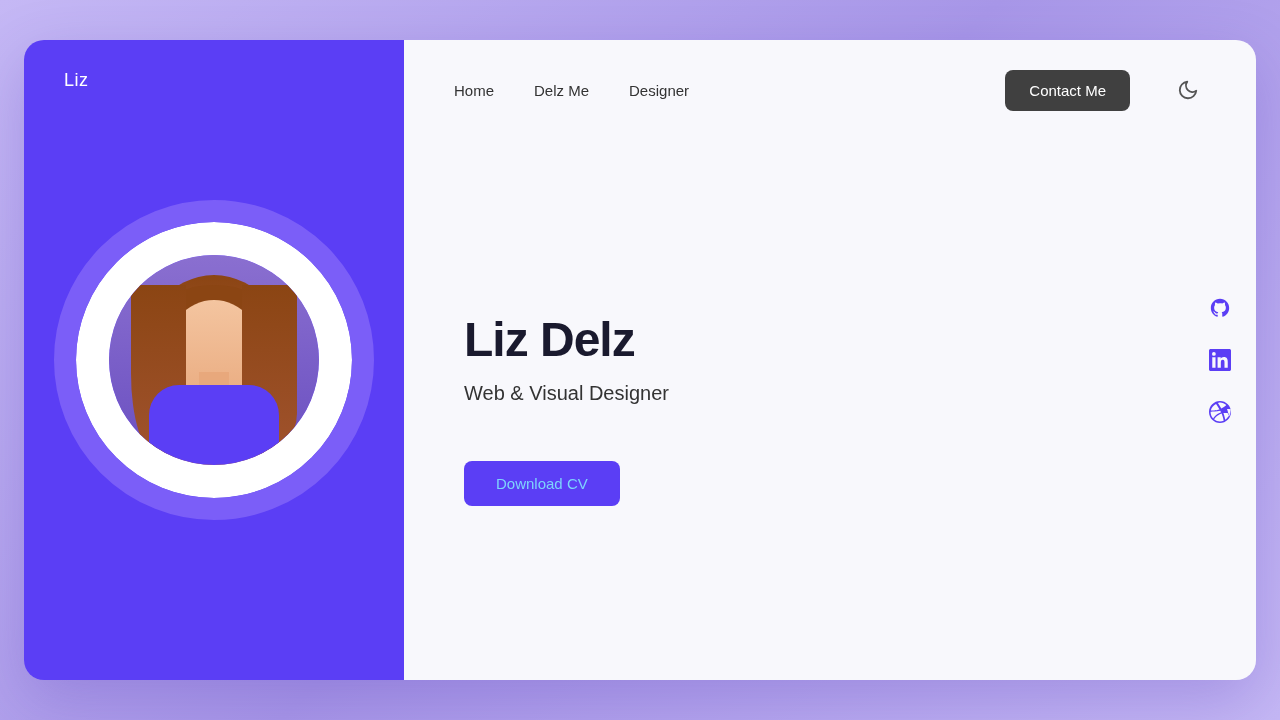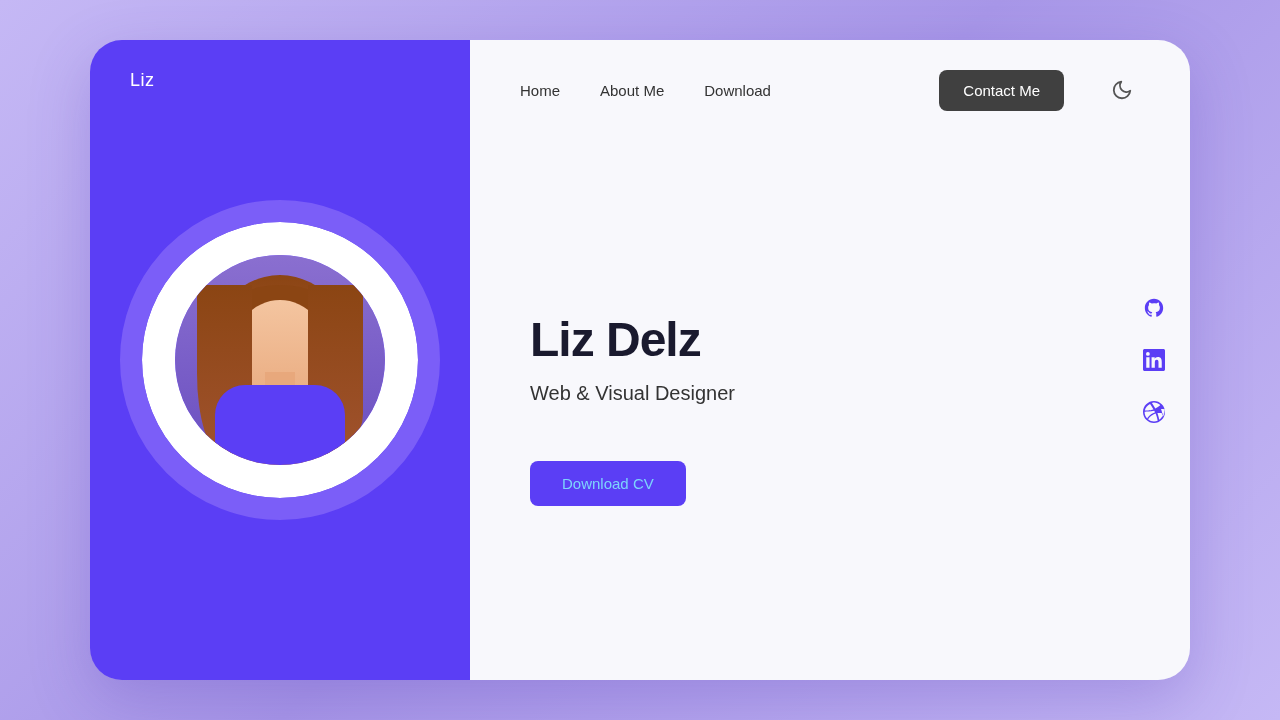--- a/index.html
+++ b/index.html
@@ -9,23 +9,23 @@
       height: 720px;
       background: linear-gradient(135deg, #c5b8f5 0%, #a897e8 50%, #c5b8f5 100%);
       display: flex;
       align-items: center;
       justify-content: center;
       font-family: 'Segoe UI', Arial, sans-serif;
       overflow: hidden;
     }
 
     .window {
-      width: 1100px;
+      width: 1232px;
       height: 640px;
-      border-radius: 32px;
+      border-radius: 20px;
       overflow: hidden;
       display: flex;
       box-shadow: 0 20px 60px rgba(80, 50, 180, 0.25);
     }
 
     
     .left-panel {
       width: 380px;
       background: #5b3ef5;
       position: relative;
@@ -322,22 +322,22 @@
 
       <div class="ring-outer"></div>
     </div>
   </div>
 
   <div class="right-panel">
 
     <nav class="navbar">
       <div class="nav-links">
         <a class="nav-link">Home</a>
-        <a class="nav-link">About Me</a>
-        <a class="nav-link">Download</a>
+        <a class="nav-link">Delz Me</a>
+        <a class="nav-link">Designer</a>
       </div>
       <button class="contact-btn">Contact Me</button>
       <div class="dark-mode-icon">
 
         <svg width="22" height="22" viewBox="0 0 24 24" fill="none" stroke="#555" stroke-width="2" stroke-linecap="round" stroke-linejoin="round">
           <path d="M21 12.79A9 9 0 1 1 11.21 3 7 7 0 0 0 21 12.79z"></path>
         </svg>
       </div>
     </nav>
 

